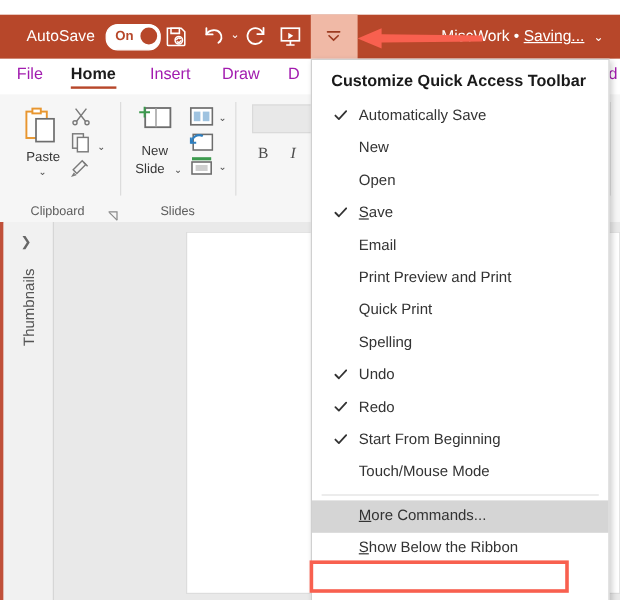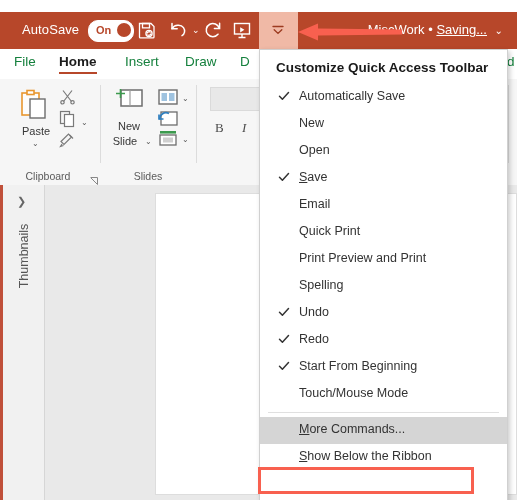--- a/index.html
+++ b/index.html
@@ -116,21 +116,21 @@
     left: 0; top: 37px;
     width: 517px;
     height: 30px;
     background: #ffffff;
     border-bottom: 1px solid #e6e6e6;
   }
   .tab {
     position: absolute;
     top: 5px;
     font-size: 13.5px;
-    color: #15803d;
+    color: #a21caf;
     white-space: nowrap;
   }
   .tab.active {
     color: #1c1c1c;
     font-weight: bold;
   }
   .tab.active::after {
     content: "";
     position: absolute;
     left: 0; right: 0;
@@ -529,24 +529,24 @@
             <svg width="12" height="12" viewBox="0 0 12 12" fill="none" stroke="#333" stroke-width="1.5" stroke-linecap="round" stroke-linejoin="round">
               <path d="M1.5 6.3L4.4 9.2 10.5 2.6"></path>
             </svg>
           </span>
           <span class="label"><span class="accel">S</span>ave</span>
         </div>
         <div class="menu-item">
           <span class="label">Email</span>
         </div>
         <div class="menu-item">
+          <span class="label">Print Preview and Print</span>
+        </div>
+        <div class="menu-item">
           <span class="label">Quick Print</span>
-        </div>
-        <div class="menu-item">
-          <span class="label">Print Preview and Print</span>
         </div>
         <div class="menu-item">
           <span class="label">Spelling</span>
         </div>
         <div class="menu-item">
           <span class="check">
             <svg width="12" height="12" viewBox="0 0 12 12" fill="none" stroke="#333" stroke-width="1.5" stroke-linecap="round" stroke-linejoin="round">
               <path d="M1.5 6.3L4.4 9.2 10.5 2.6"></path>
             </svg>
           </span>

